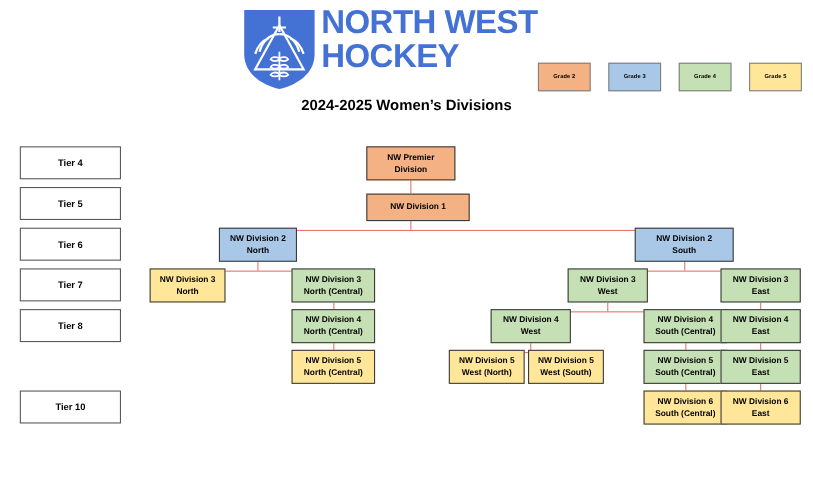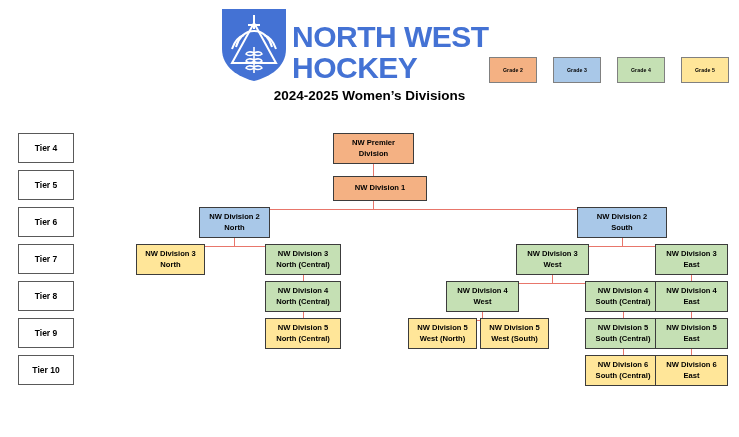--- a/index.html
+++ b/index.html
@@ -6,21 +6,21 @@
   html, body {
     width: 739px; height: 437px;
     background: #ffffff;
     font-family: "Liberation Sans", sans-serif;
     overflow: hidden;
   }
   #root { position: relative; width: 739px; height: 437px; }
 
   
   .logo-wrap { position: absolute; left: 218px; top: 5px; width: 72px; height: 78px; }
-  .logo-text { position: absolute; left: 292px; top: 22px; }
+  .logo-text { position: absolute; left: 292px; top: 6px; }
   .logo-line {
     font-size: 30px; font-weight: bold; letter-spacing: -0.5px;
     color: #4472d4; line-height: 1.02; font-family: "Liberation Sans", sans-serif;
   }
   .subtitle {
     position: absolute; left: 0; top: 88px; width: 739px; text-align: center;
     font-size: 13.5px; font-weight: bold; color: #000;
   }
 
   
@@ -28,21 +28,21 @@
   .legend-box {
     position: absolute; top: 0; width: 48px; height: 26px;
     border: 1px solid #808080;
     display: flex; align-items: center; justify-content: center;
     font-size: 5.2px; font-weight: bold; color: #000;
     letter-spacing: 0.1px;
   }
 
   
   .tier {
-    position: absolute; left: 18px; width: 56px; height: 30px;
+    position: absolute; left: 18px; width: 92px; height: 30px;
     border: 1.4px solid #595959; background: #fff;
     display: flex; align-items: center; justify-content: center;
     font-size: 8.5px; font-weight: bold; color: #000;
   }
 
   
   .node {
     position: absolute;
     border: 1.4px solid #3c3c3c;
     display: flex; align-items: center; justify-content: center;
@@ -103,21 +103,20 @@
     <div class="legend-box g3" style="left:64px">Grade 3</div>
     <div class="legend-box g4" style="left:128px">Grade 4</div>
     <div class="legend-box g5" style="left:192px">Grade 5</div>
   </div>
 
   <div class="tier" style="top:133px">Tier 4</div>
   <div class="tier" style="top:170px">Tier 5</div>
   <div class="tier" style="top:207px">Tier 6</div>
   <div class="tier" style="top:244px">Tier 7</div>
   <div class="tier" style="top:281px">Tier 8</div>
-  <div class="tier" style="top:318px">Tier 9</div>
   <div class="tier" style="top:355px">Tier 10</div>
 
   <div class="ln lv" style="left:373px; top:164px; height:12px;"></div>
 
   <div class="ln lv" style="left:373px; top:201px; height:8px;"></div>
   <div class="ln lh" style="left:234px; top:209px; width:388px;"></div>
   <div class="ln lv" style="left:234px; top:209px; height:9px;"></div>
   <div class="ln lv" style="left:622px; top:209px; height:9px;"></div>
 
   <div class="ln lv" style="left:234px; top:238px; height:8px;"></div>

